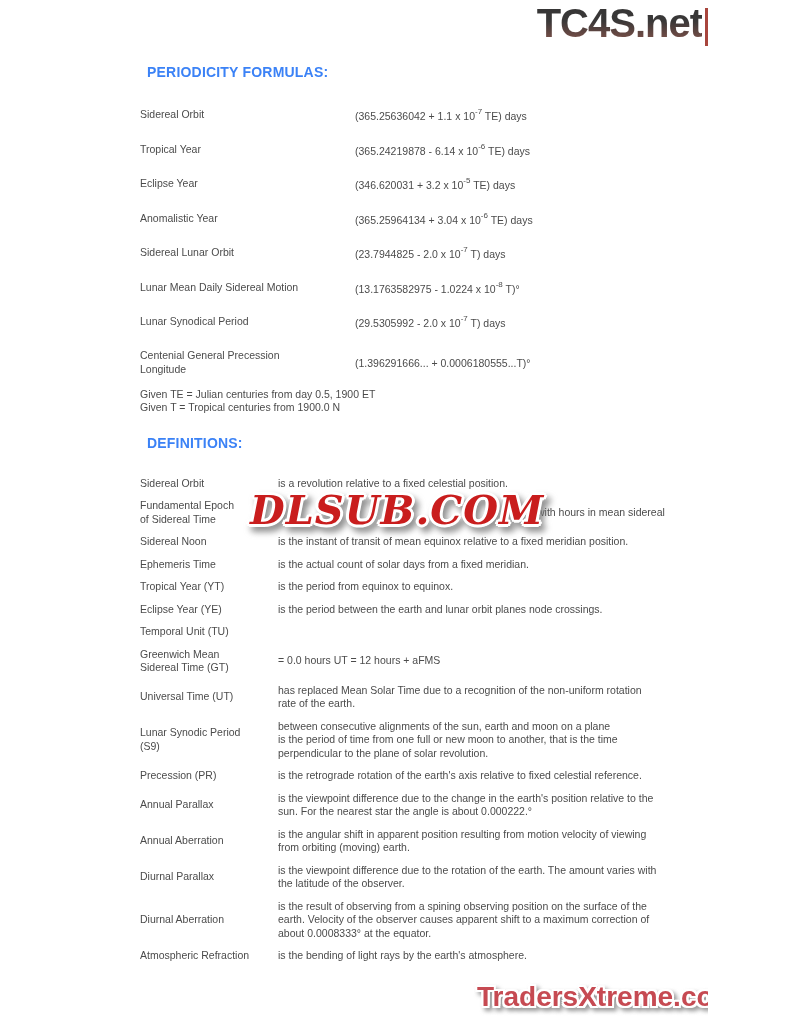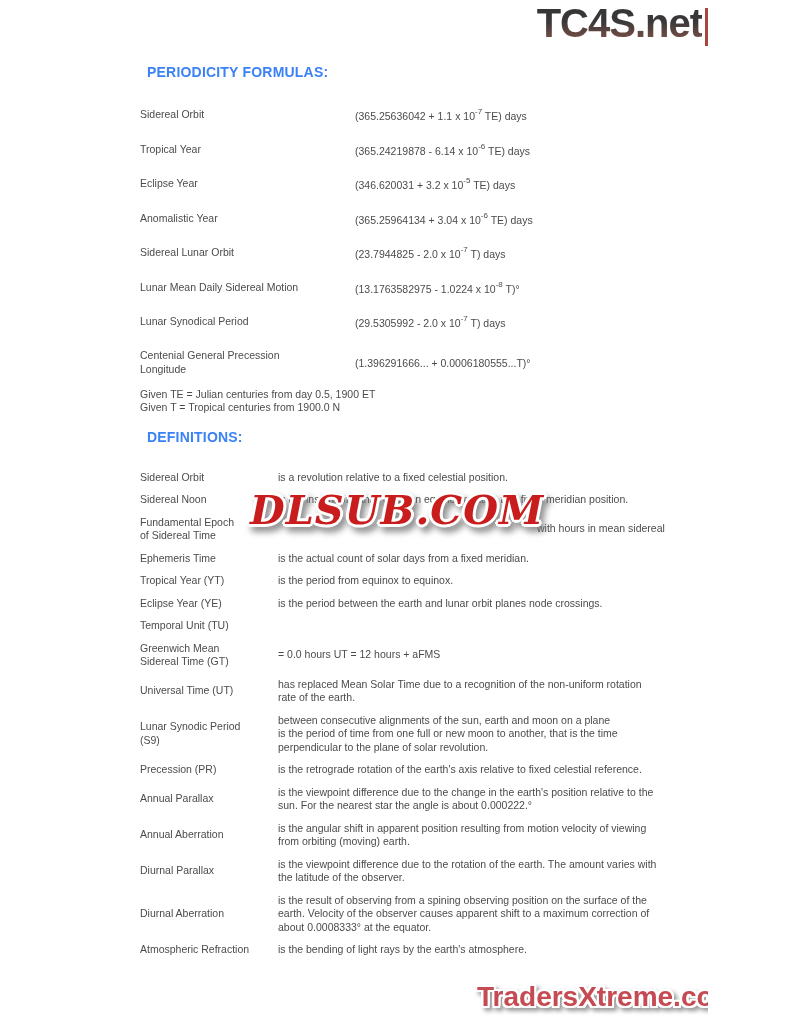--- a/index.html
+++ b/index.html
@@ -35,21 +35,21 @@
     text-shadow:
       -2px -2px 0 #fff, 2px -2px 0 #fff, -2px 2px 0 #fff, 2px 2px 0 #fff,
       -2px 0 0 #fff, 2px 0 0 #fff, 0 2px 0 #fff, 0 -2px 0 #fff;
     filter:drop-shadow(3px 3px 2px rgba(110,110,110,0.7));
   }
   
   .content{position:absolute;left:140px;top:64px;width:565px;}
   .sec-title{
     font-size:14px;font-weight:bold;color:#3b82f6;margin:0 0 26px 7px;letter-spacing:0.2px;
   }
-  .sec-title.defs{margin-top:14px;}
+  .sec-title.defs{margin-top:20px;}
   
   .f-row{display:flex;align-items:center;margin-bottom:18px;font-size:10.5px;line-height:14px;}
   .f-label{width:215px;flex:none;}
   .f-val{white-space:nowrap;}
   .f-val sup{font-size:8px;position:relative;top:-1px;}
   .notes{margin:-6px 0 0 0;font-size:10.5px;line-height:13.5px;}
   
   .d-row{display:flex;align-items:center;margin-bottom:9px;font-size:10.5px;}
   .d-row div{line-height:13.5px;}
   .d-term{width:138px;flex:none;}
@@ -145,39 +145,39 @@
         <div>Sidereal Orbit</div>
           <div></div>
       </div>
       <div class="d-text">
         <div>is a revolution relative to a fixed celestial position.</div>
           <div></div>
           <div></div>
       </div>
     </div>
 
-    <div class="d-row">
-      <div class="d-term">
-        <div>Sidereal Noon</div>
-          <div></div>
-      </div>
-      <div class="d-text">
-        <div>is the instant of transit of mean equinox relative to a fixed meridian position.</div>
-          <div></div>
-          <div></div>
-      </div>
-    </div>
-
     <div class="d-row obscured">
       <div class="d-term">
         <div>Fundamental Epoch</div>
           <div>of Sidereal Time</div>
       </div>
       <div class="d-text">
         <div>with hours in mean sidereal</div>
+          <div></div>
+          <div></div>
+      </div>
+    </div>
+
+    <div class="d-row">
+      <div class="d-term">
+        <div>Sidereal Noon</div>
+          <div></div>
+      </div>
+      <div class="d-text">
+        <div>is the instant of transit of mean equinox relative to a fixed meridian position.</div>
           <div></div>
           <div></div>
       </div>
     </div>
 
     <div class="d-row">
       <div class="d-term">
         <div>Ephemeris Time</div>
           <div></div>
       </div>

